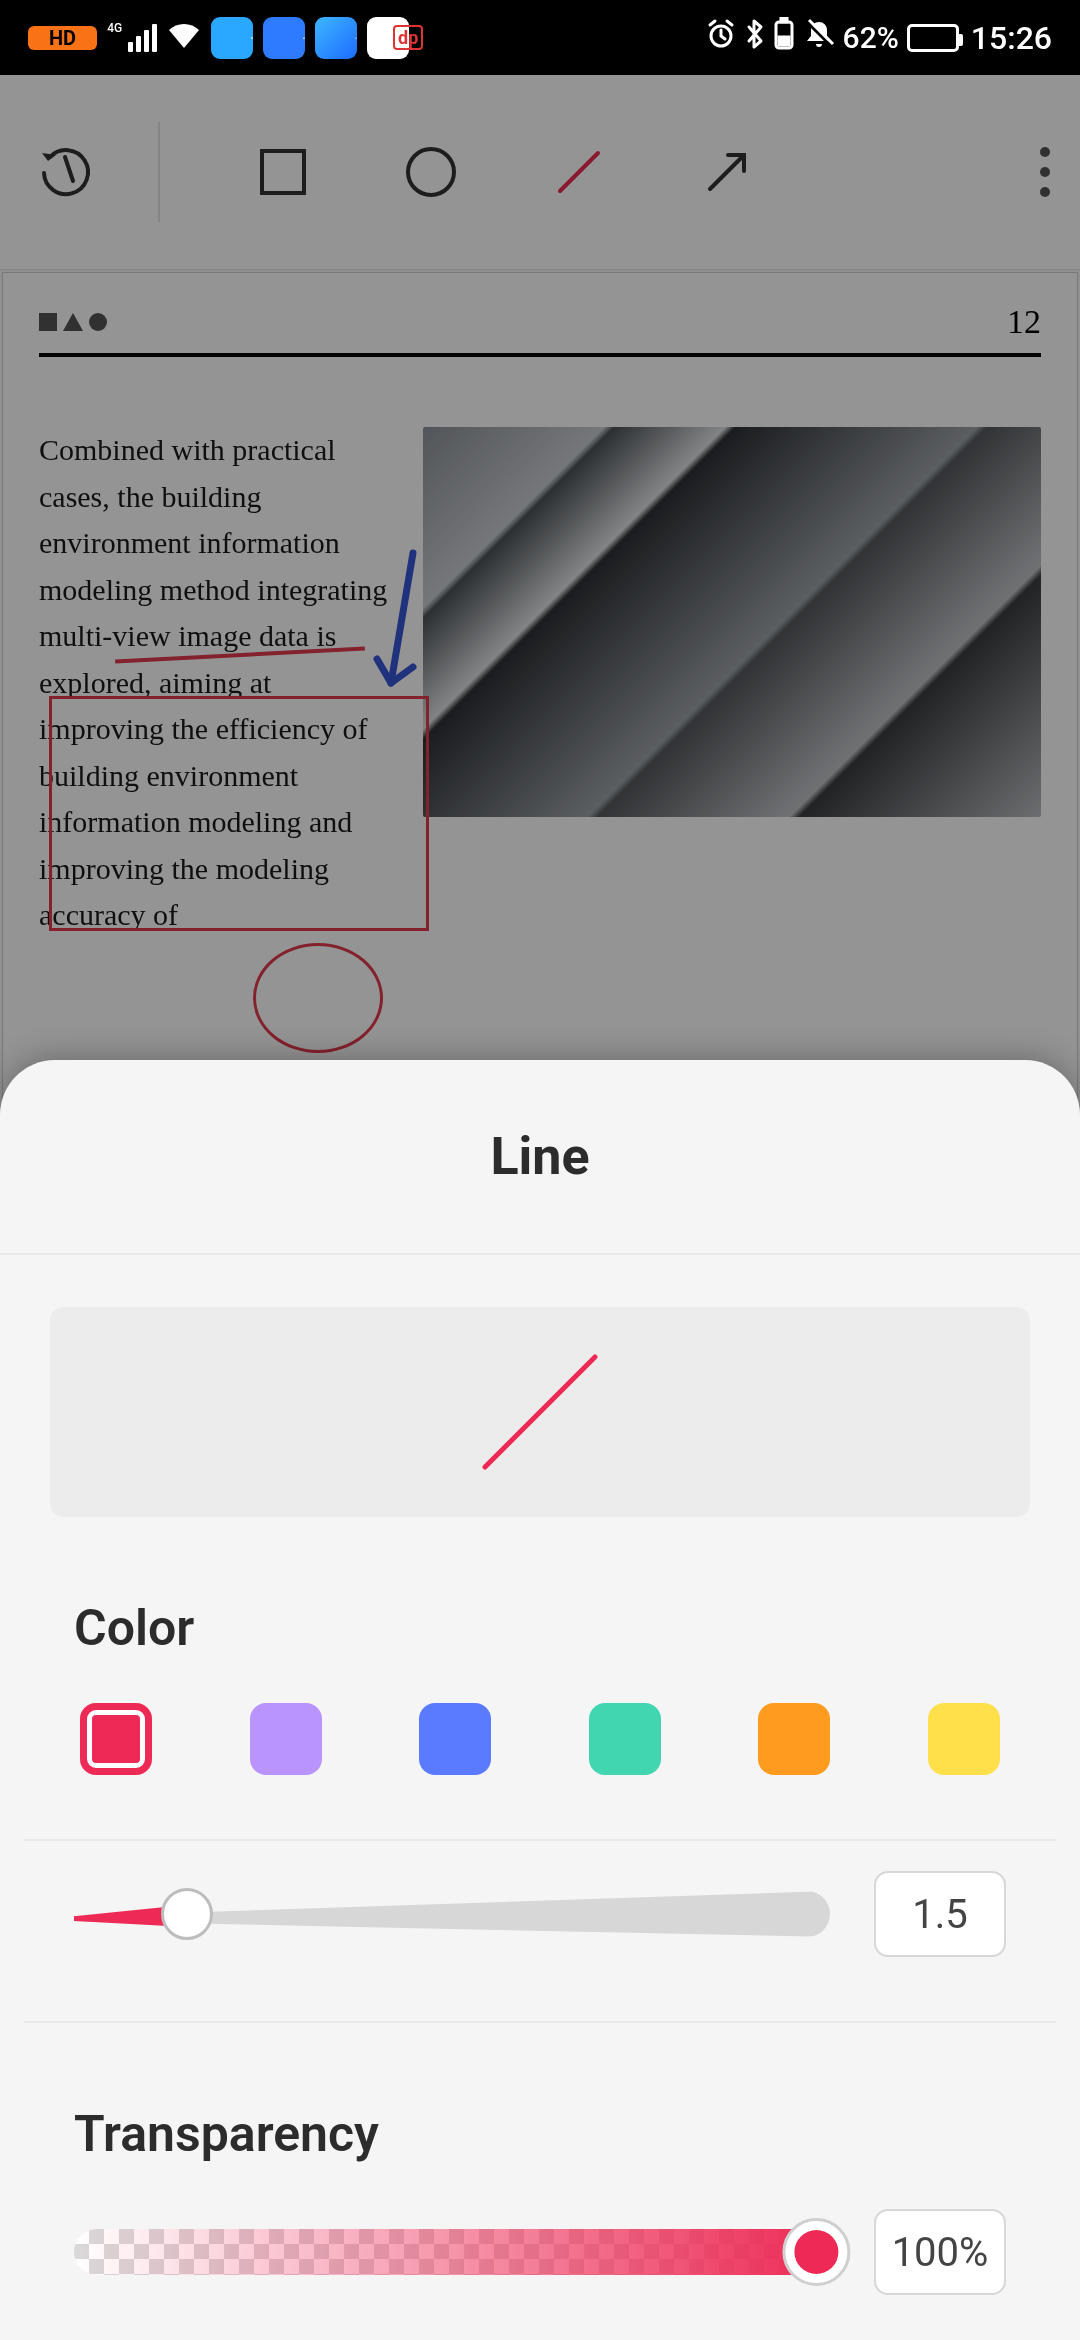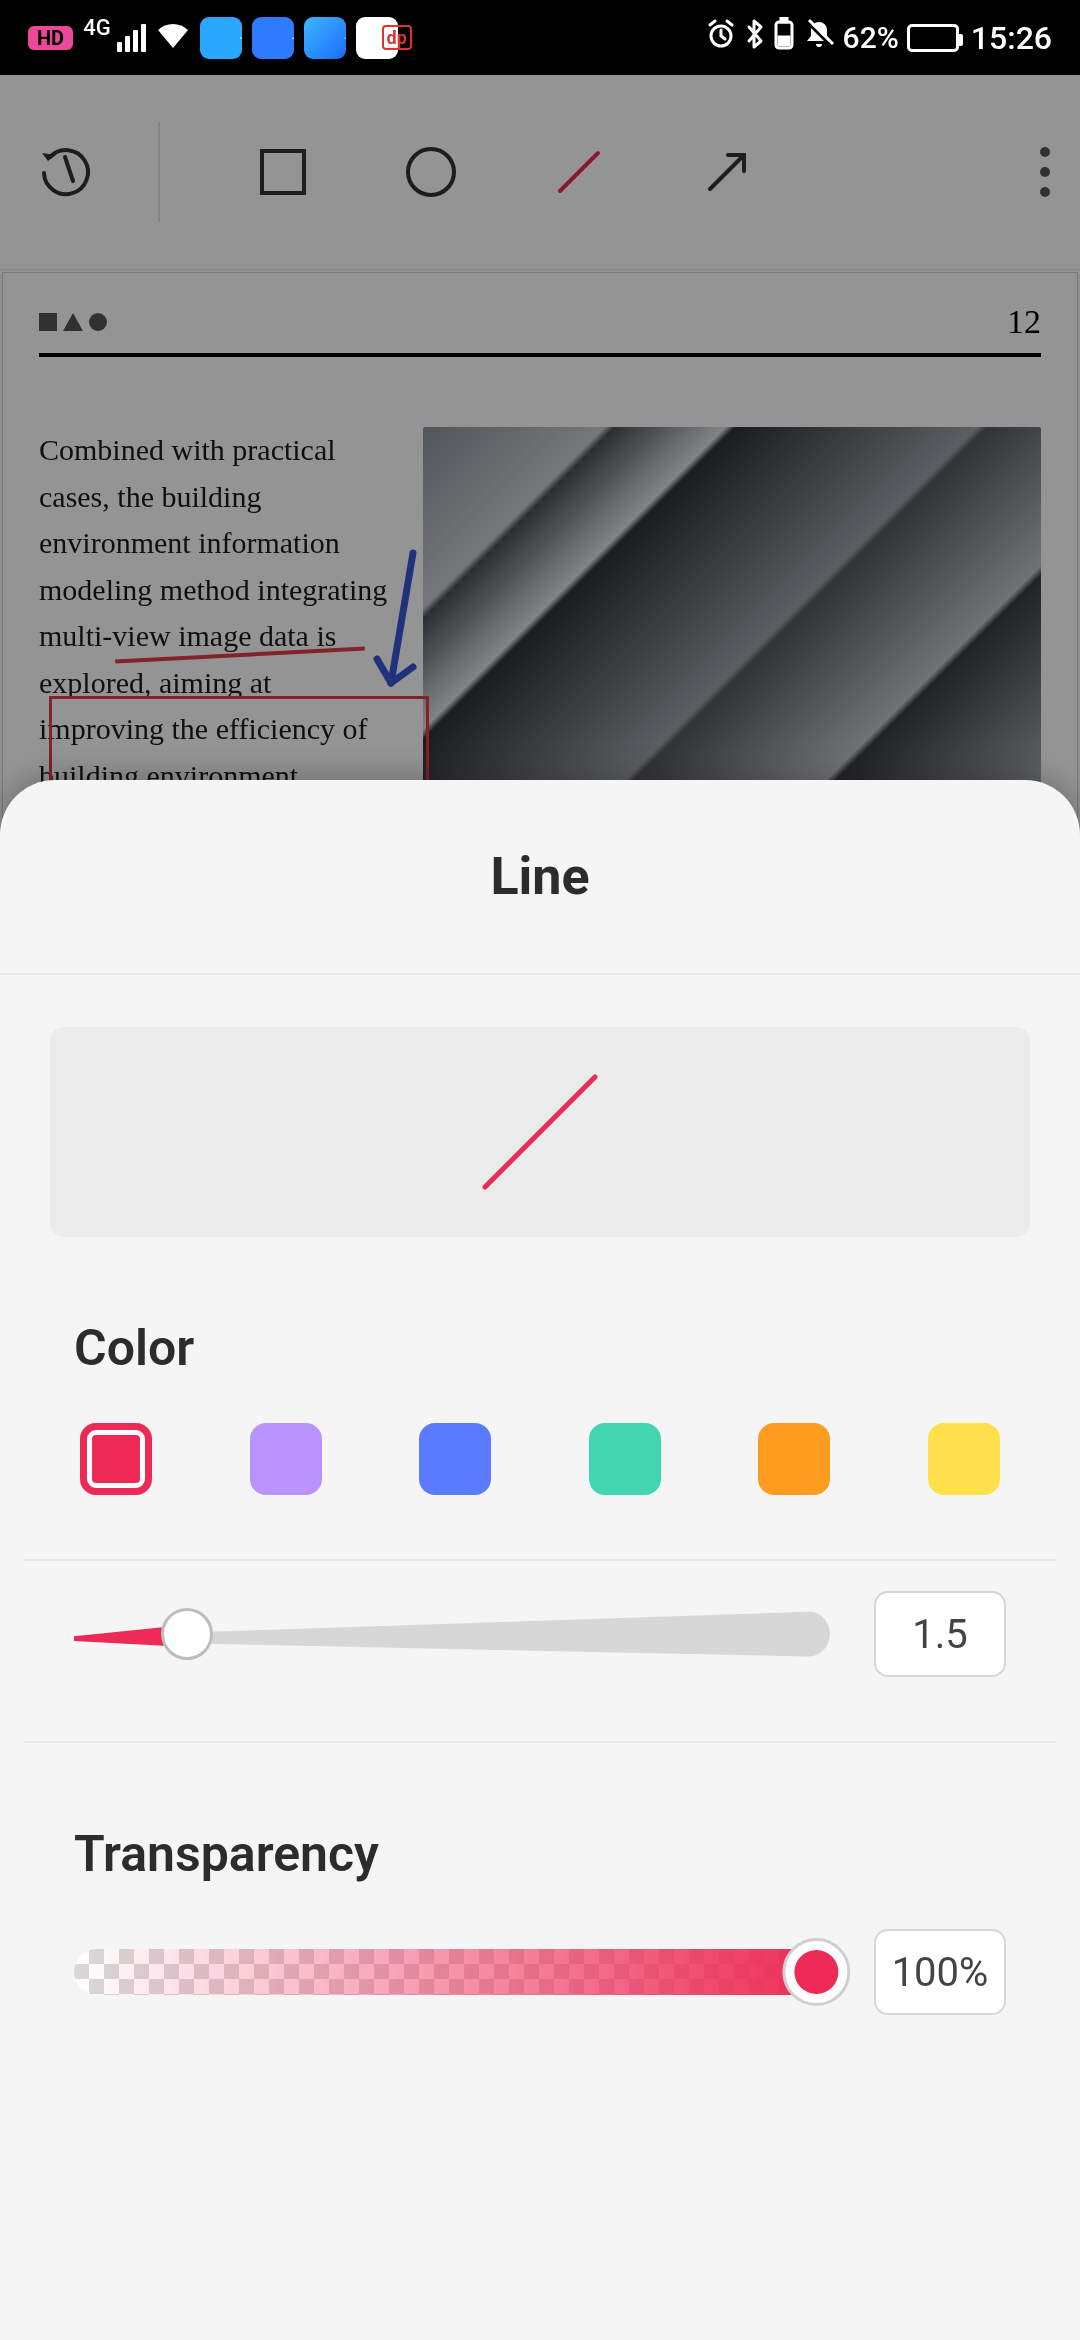--- a/index.html
+++ b/index.html
@@ -1,22 +1,22 @@
 <!DOCTYPE html>
 <html><head>
   <meta charset="utf-8">
   <style>
     * { margin:0; padding:0; box-sizing:border-box; -webkit-font-smoothing:antialiased; }
     html,body{width:1080px;height:2340px;overflow:hidden;font-family:-apple-system,Roboto,"Segoe UI",sans-serif;background:#000;}
 
     
     .status-bar{height:75px;background:#000;color:#fff;display:flex;align-items:center;justify-content:space-between;padding:0 28px;font-size:30px;font-weight:500;}
     .status-left,.status-right{display:flex;align-items:center;gap:10px;}
-    .hd-badge{background:#ec4899;color:#000;border-radius:6px;font-size:20px;font-weight:700;padding:2px 9px;line-height:1;}
-    .small-sup{font-size:22px;position:relative;top:-10px;margin-right:-4px;}
+    .hd-badge{background:#f97316;color:#000;border-radius:6px;font-size:20px;font-weight:700;padding:2px 21px;line-height:1;}
+    .small-sup{font-size:12px;position:relative;top:-10px;margin-right:-4px;}
     .signal-bars{display:flex;align-items:flex-end;gap:3px;}
     .signal-bars span{width:5px;background:#fff;display:block;border-radius:1px;}
     .wifi-icon{font-size:30px;}
     .app-chip{width:42px;height:42px;border-radius:9px;display:flex;align-items:center;justify-content:center;font-size:22px;color:#fff;padding-left:40px;}
     .status-right{font-size:30px;gap:8px;}
     .battery-shell{width:52px;height:28px;border:3px solid #fff;border-radius:5px;position:relative;display:flex;align-items:center;}
     .battery-shell::after{content:"";position:absolute;right:-7px;top:7px;width:4px;height:12px;background:#fff;border-radius:0 2px 2px 0;}
     .battery-fill{height:100%;width:30%;background:#fff;}
     .leaf{position:absolute;left:50%;top:50%;transform:translate(-50%,-50%);font-size:16px;color:#000;}
 
@@ -44,21 +44,21 @@
     .ann{position:absolute;}
     .ann-line{top:380px;left:112px;width:250px;height:4px;background:#e23a4d;transform:rotate(-3deg);}
     .ann-box{top:423px;left:46px;width:380px;height:235px;border:3px solid #e23a4d;}
     .ann-circle{top:670px;left:250px;width:130px;height:110px;border:3px solid #e23a4d;border-radius:50%;}
     .ann-arrow{top:275px;left:370px;}
 
     
     .dim{position:absolute;inset:0;background:rgba(0,0,0,.42);}
 
     
-    .sheet{position:absolute;left:0;right:0;bottom:0;height:1560px;background:#f5f5f5;border-radius:55px 55px 0 0;box-shadow:0 -4px 30px rgba(0,0,0,.25);}
+    .sheet{position:absolute;left:0;right:0;bottom:0;height:1280px;background:#f5f5f5;border-radius:55px 55px 0 0;box-shadow:0 -4px 30px rgba(0,0,0,.25);}
     .sheet-title{height:195px;display:flex;align-items:center;justify-content:center;font-size:52px;font-weight:700;color:#2c2c2c;border-bottom:2px solid #e9e9e9;}
     .section{padding:0 74px;}
     .preview-box{margin:52px 50px 0;height:210px;background:#ececec;border-radius:14px;display:flex;align-items:center;justify-content:center;}
     .section h2{font-size:50px;font-weight:600;color:#2c2c2c;margin-top:82px;margin-bottom:46px;}
     .swatches{display:flex;justify-content:space-between;padding:0 6px 64px;}
     .swatch{width:72px;height:72px;border-radius:16px;}
     .swatch.selected{outline:7px solid #ed2a55;outline-offset:-7px;box-shadow:inset 0 0 0 12px #fff;}
     .divider{height:2px;background:#e9e9e9;margin:0 24px;}
     .slider-row{display:flex;align-items:center;gap:44px;margin-top:30px;margin-bottom:64px;}
     .value-pill{min-width:132px;height:86px;border:2px solid #d7d7d7;background:#fff;border-radius:14px;display:flex;align-items:center;justify-content:center;font-size:40px;color:#444;}

